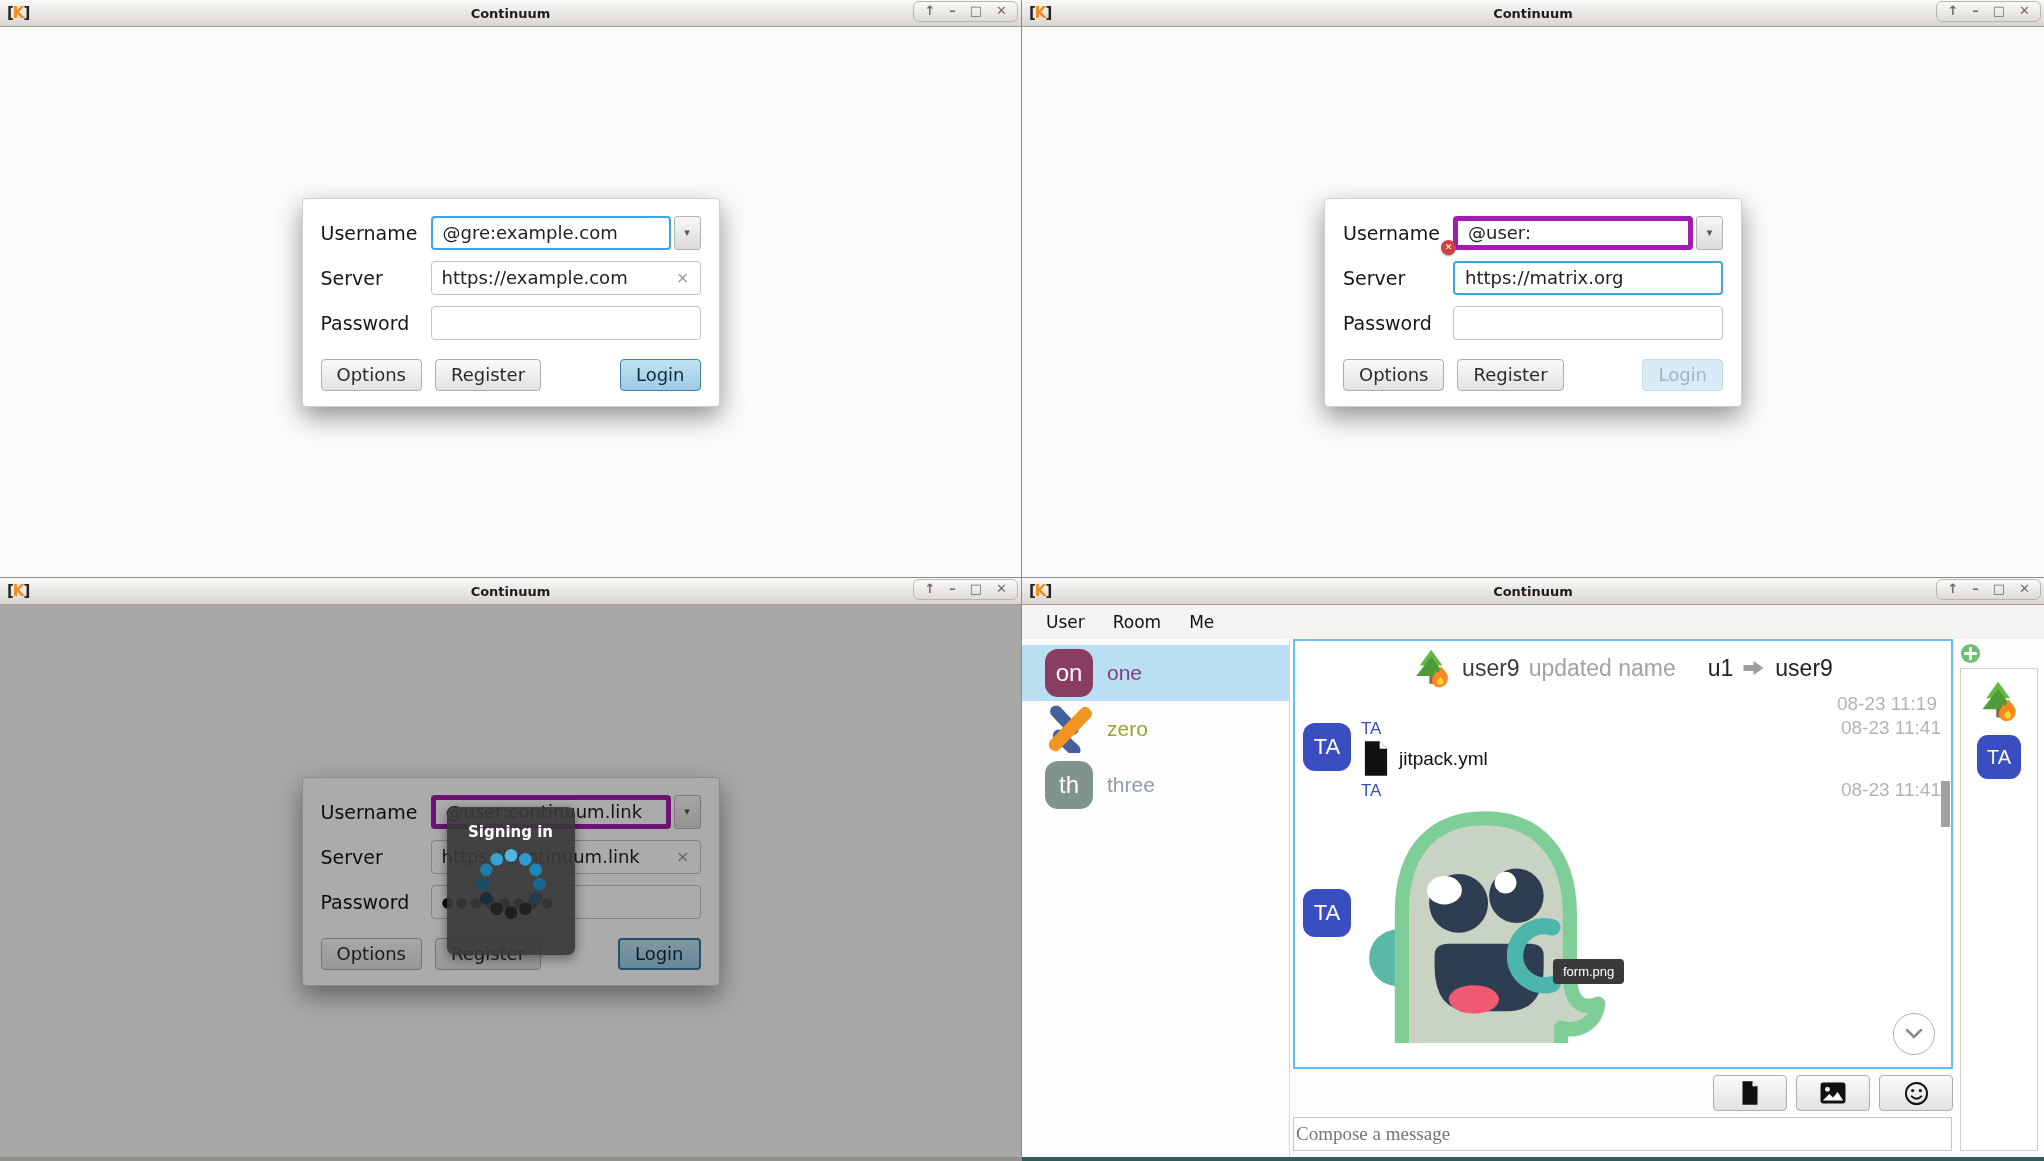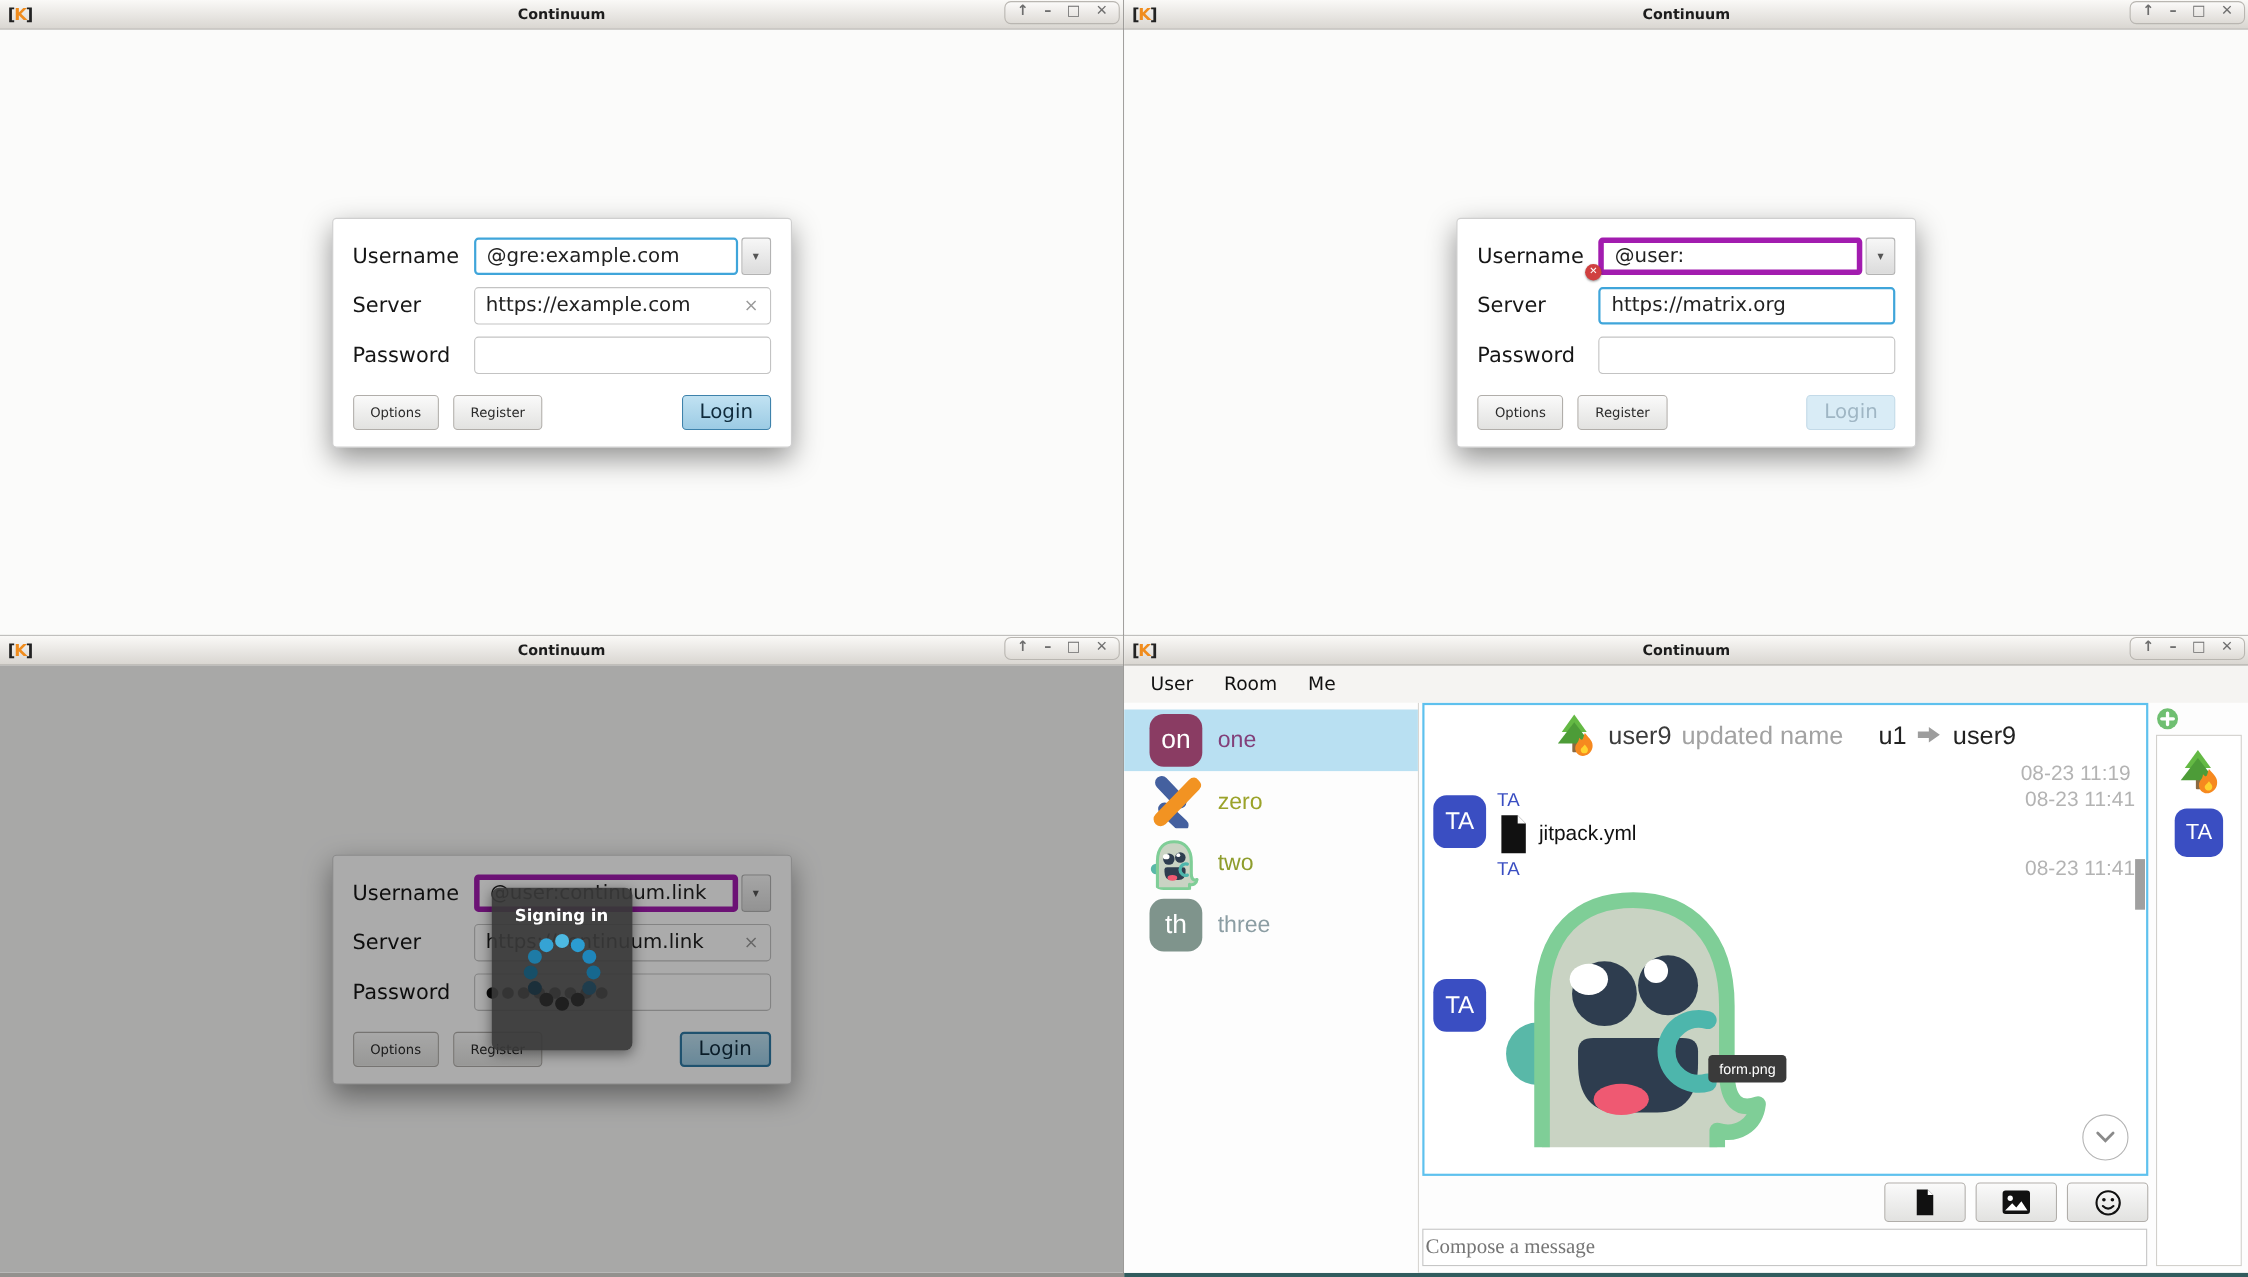--- a/index.html
+++ b/index.html
@@ -23,21 +23,21 @@
   .frow{display:flex;align-items:center;}
   .flabel{width:110px;font-size:19px;color:#161616;}
   .tfield{flex:1;height:34px;box-sizing:border-box;border:1px solid #c3c3c3;border-radius:4px;background:#fff;display:flex;align-items:center;padding:0 10px;font-size:18px;color:#222;}
   .tfield.focused{border:2px solid #3fa5da;}
   .clearx{margin-left:auto;color:#9a9a9a;font-size:16px;}
   .combo{flex:1;display:flex;gap:3px;}
   .cfield{flex:1;height:34px;box-sizing:border-box;border:5px solid #a21caf;border-radius:4px;background:#fff;display:flex;align-items:center;padding:0 10px;font-size:18px;color:#222;}
   .cfield.focused{border:2px solid #3fa5da;}
   .cbtn{width:27px;height:34px;box-sizing:border-box;border:1px solid #b3b3b3;border-radius:3px;background:linear-gradient(#f7f7f7,#dbdbdb);display:flex;align-items:center;justify-content:center;color:#555;font-size:11px;padding:0;}
   .btnrow{display:flex;gap:13px;margin-top:8px;align-items:center;}
-  .gbtn{height:32px;padding:0 15px;font-size:12px;font-family:inherit;color:#2a2a2a;background:linear-gradient(#fafafa,#e2e2e0);border:1px solid #b1aeaa;border-radius:4px;}
+  .gbtn{height:32px;padding:0 15px;font-size:18px;font-family:inherit;color:#2a2a2a;background:linear-gradient(#fafafa,#e2e2e0);border:1px solid #b1aeaa;border-radius:4px;}
   .pbtn{height:32px;padding:0 15px;font-size:18px;font-family:inherit;color:#0f2b3c;background:linear-gradient(#c1e2f2,#9ccbe4);border:1px solid #3e82ab;border-radius:4px;margin-left:auto;}
   .pbtn.disabled{background:#d9ecf6;border-color:#c3dae8;color:#9fb6c4;}
 
   .erricon{position:absolute;top:41px;left:116px;width:15px;height:15px;border-radius:50%;background:#d04040;color:#fff;font-size:9px;font-weight:bold;display:flex;align-items:center;justify-content:center;z-index:11;box-shadow:0 1px 2px rgba(0,0,0,.4);}
   .errtip{position:absolute;top:55px;left:124px;white-space:nowrap;background:#fdf4f6;border:2px solid #c21d4e;border-radius:2px;color:#d41d56;font-size:14px;font-weight:bold;padding:4px 10px;z-index:10;box-shadow:4px 5px 9px rgba(0,0,0,.35);}
 
   .dim{position:absolute;inset:0;background:rgba(0,0,0,.33);z-index:4;}
   .signwrap{position:absolute;inset:0;display:flex;align-items:center;justify-content:center;z-index:5;}
   .signbox{width:128px;height:148px;background:rgba(56,56,56,.92);border-radius:7px;box-shadow:0 3px 12px rgba(0,0,0,.45);display:flex;flex-direction:column;align-items:center;}
   .signtext{margin-top:16px;color:#fff;font-size:15px;font-weight:bold;}
@@ -269,34 +269,20 @@
         </div>
         <div class="room">
           <svg class="ravatar" width="48" height="48" viewBox="0 0 52 52">
             <line x1="12" y1="7" x2="30" y2="26" stroke="#44609f" stroke-width="13" stroke-linecap="round"></line>
             <line x1="15" y1="33" x2="32" y2="49" stroke="#44609f" stroke-width="13" stroke-linecap="round"></line>
             <line x1="11" y1="43" x2="44" y2="9" stroke="#f29322" stroke-width="14" stroke-linecap="round"></line>
           </svg>
           <span class="lbl-zero">zero</span>
         </div>
         <div class="room">
-          <svg class="ravatar" width="48" height="48" viewBox="0 0 240 230">
-            <circle cx="30" cy="140" r="24" fill="#59b8a8"></circle>
-            <path d="M36 230 L36 104 C36 42 68 16 112 16 C158 16 190 46 190 106 L190 160 C190 186 200 194 216 188 C214 206 198 215 182 210 L182 230 Z" fill="#c9d3c3" stroke="#7fce97" stroke-width="14" stroke-linejoin="round"></path>
-            <circle cx="88" cy="95" r="26" fill="#2e3d4f"></circle>
-            <circle cx="140" cy="88" r="24" fill="#2e3d4f"></circle>
-            <ellipse cx="76" cy="84" rx="15" ry="12" fill="#fff"></ellipse>
-            <circle cx="131" cy="77" r="9" fill="#fff"></circle>
-            <path d="M68 142 Q68 132 80 132 L152 132 Q164 132 164 142 L164 152 Q164 190 132 190 L100 190 Q68 190 68 152 Z" fill="#2e3d4f"></path>
-            <ellipse cx="104" cy="180" rx="22" ry="13" fill="#ef5972"></ellipse>
-            <path d="M172 118 A 26 26 0 1 0 172 168" stroke="#4db6ac" stroke-width="15" fill="none" stroke-linecap="round"></path>
-          </svg>
-          <span class="lbl-two">two</span>
-        </div>
-        <div class="room">
           <div class="ravatar av-th">th</div>
           <span class="lbl-three">three</span>
         </div>
       </div>
 
       <div class="chatcol">
         <div class="chatarea">
 
           <div class="eventrow">
             <svg width="42" height="42" viewBox="0 0 48 48">

